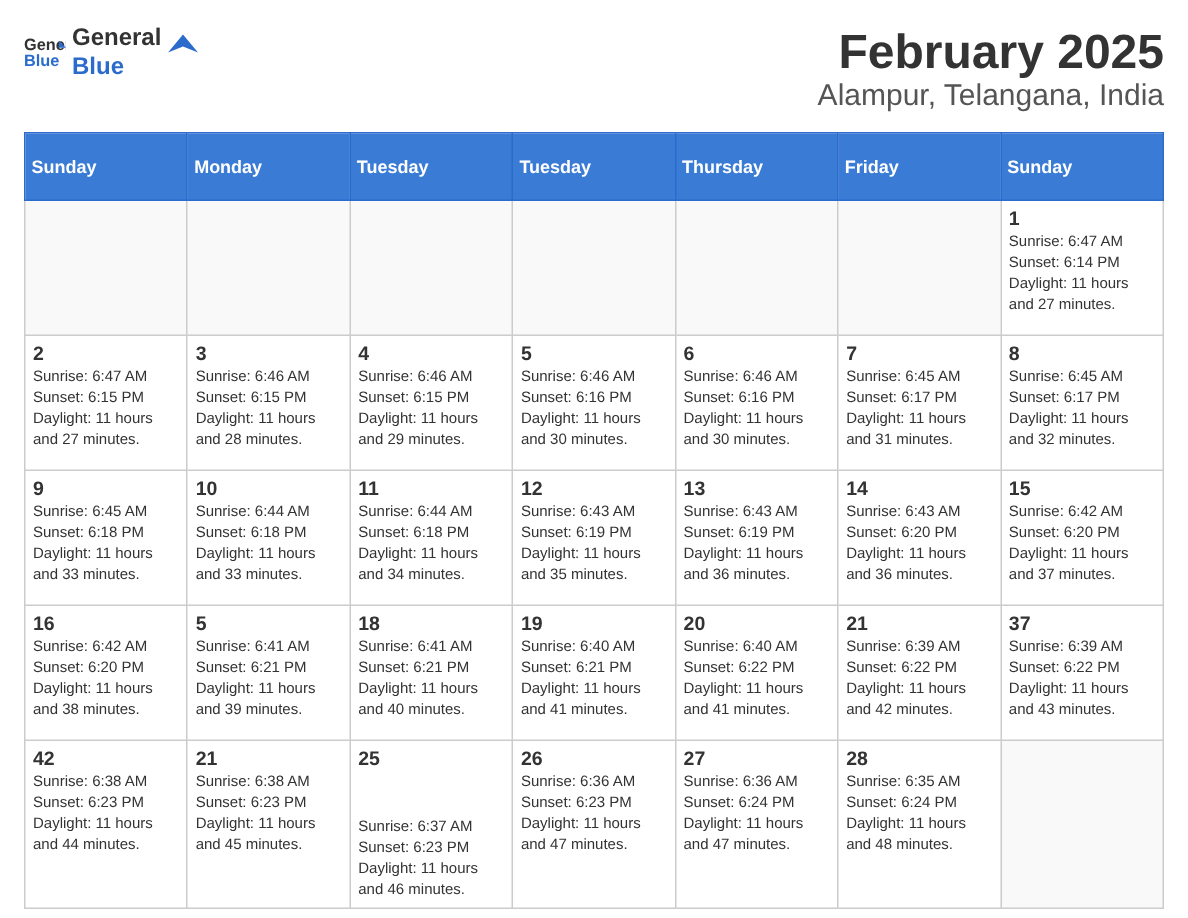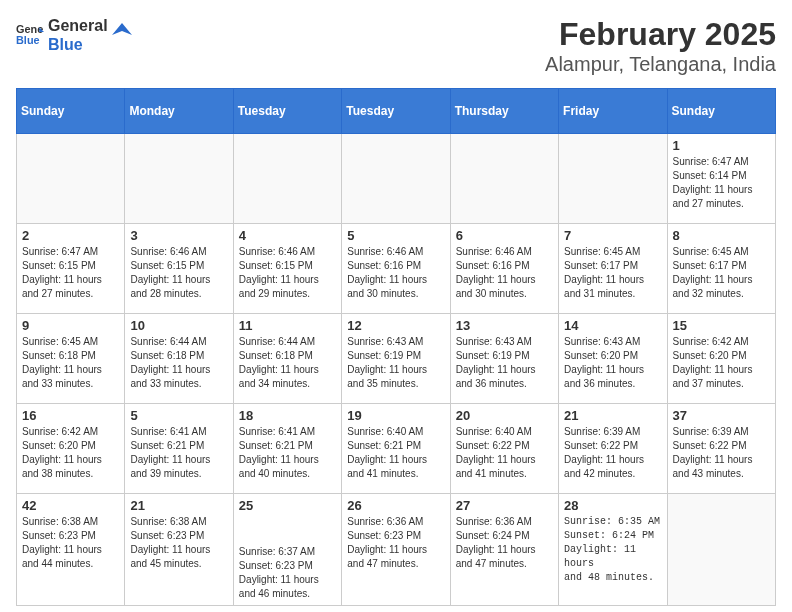--- a/index.html
+++ b/index.html
@@ -310,21 +310,21 @@
         </td>
         <td>
           <div class="day-number">27</div>
           <div class="day-info" style="white-space: pre-line;">Sunrise: 6:36 AM
 Sunset: 6:24 PM
 Daylight: 11 hours
 and 47 minutes.</div>
         </td>
         <td>
           <div class="day-number">28</div>
-          <div class="day-info" style="white-space: pre-line; font-family: Liberation Mono, monospace;">Sunrise: 6:35 AM
+          <div class="day-info" style="white-space: pre-line;">Sunrise: 6:35 AM
 Sunset: 6:24 PM
 Daylight: 11 hours
 and 48 minutes.</div>
         </td>
         <td class="empty"></td>
       </tr>
     </tbody>
 </table>
 
 </body></html>

